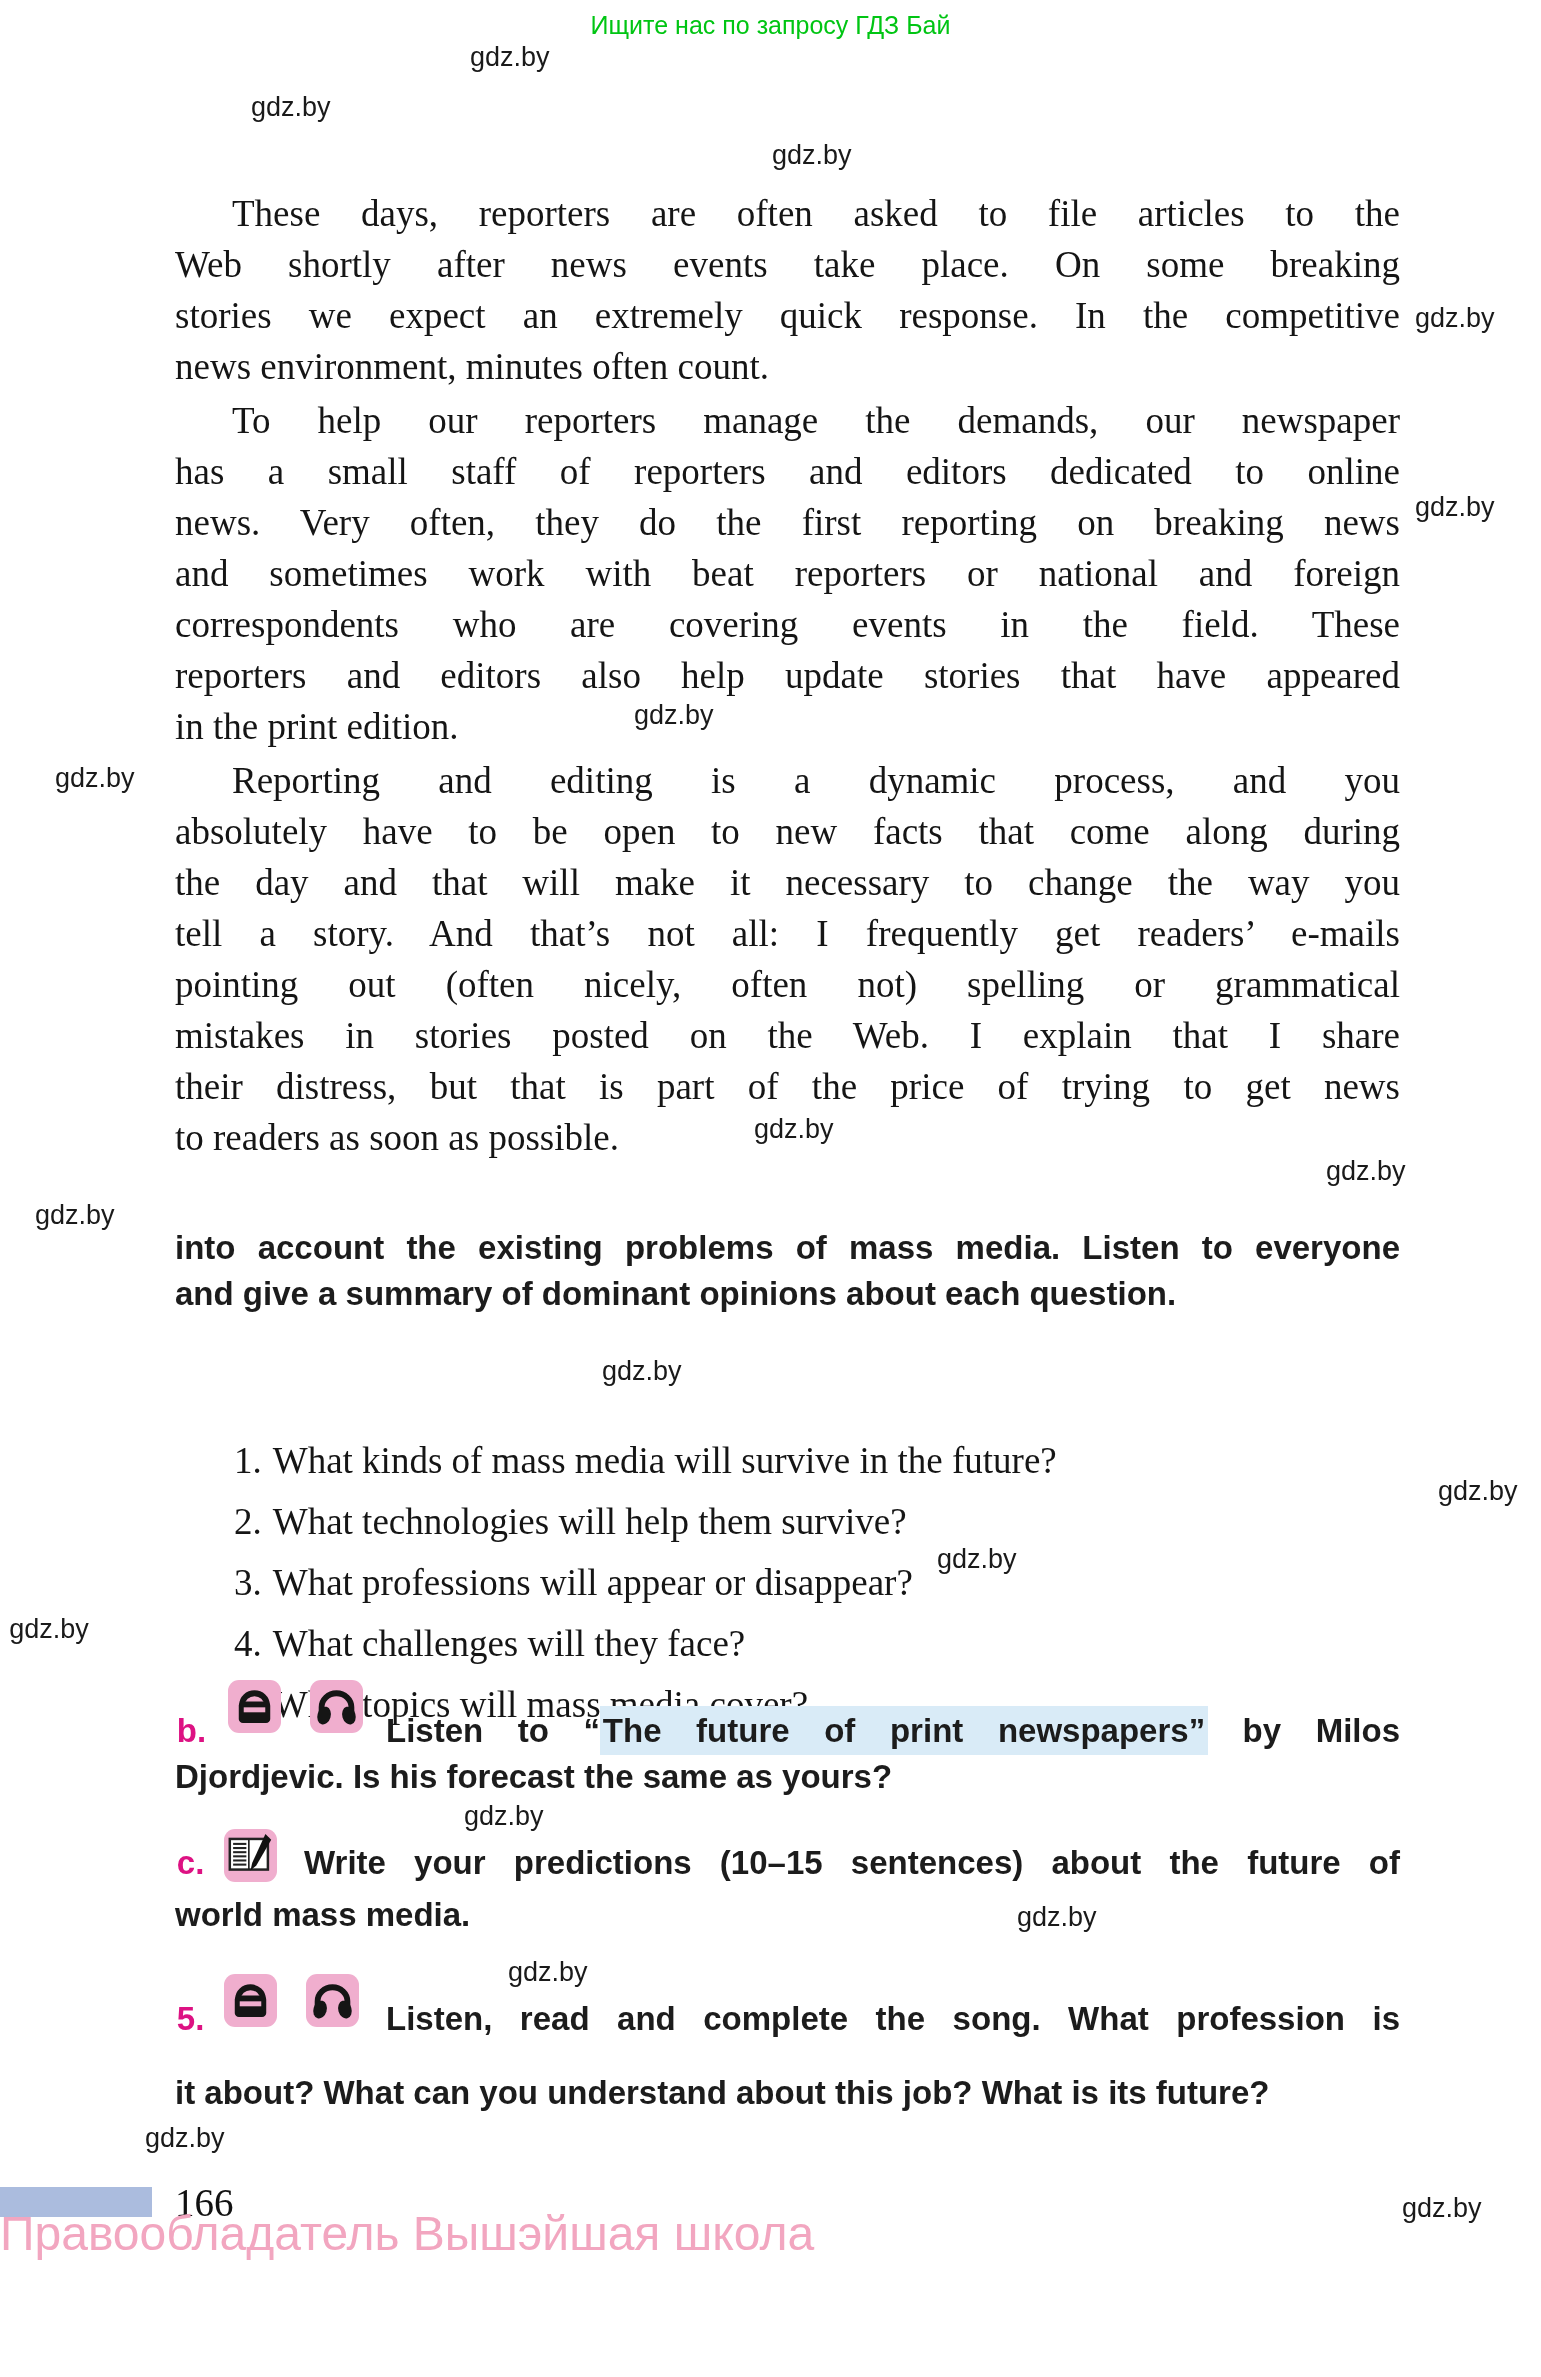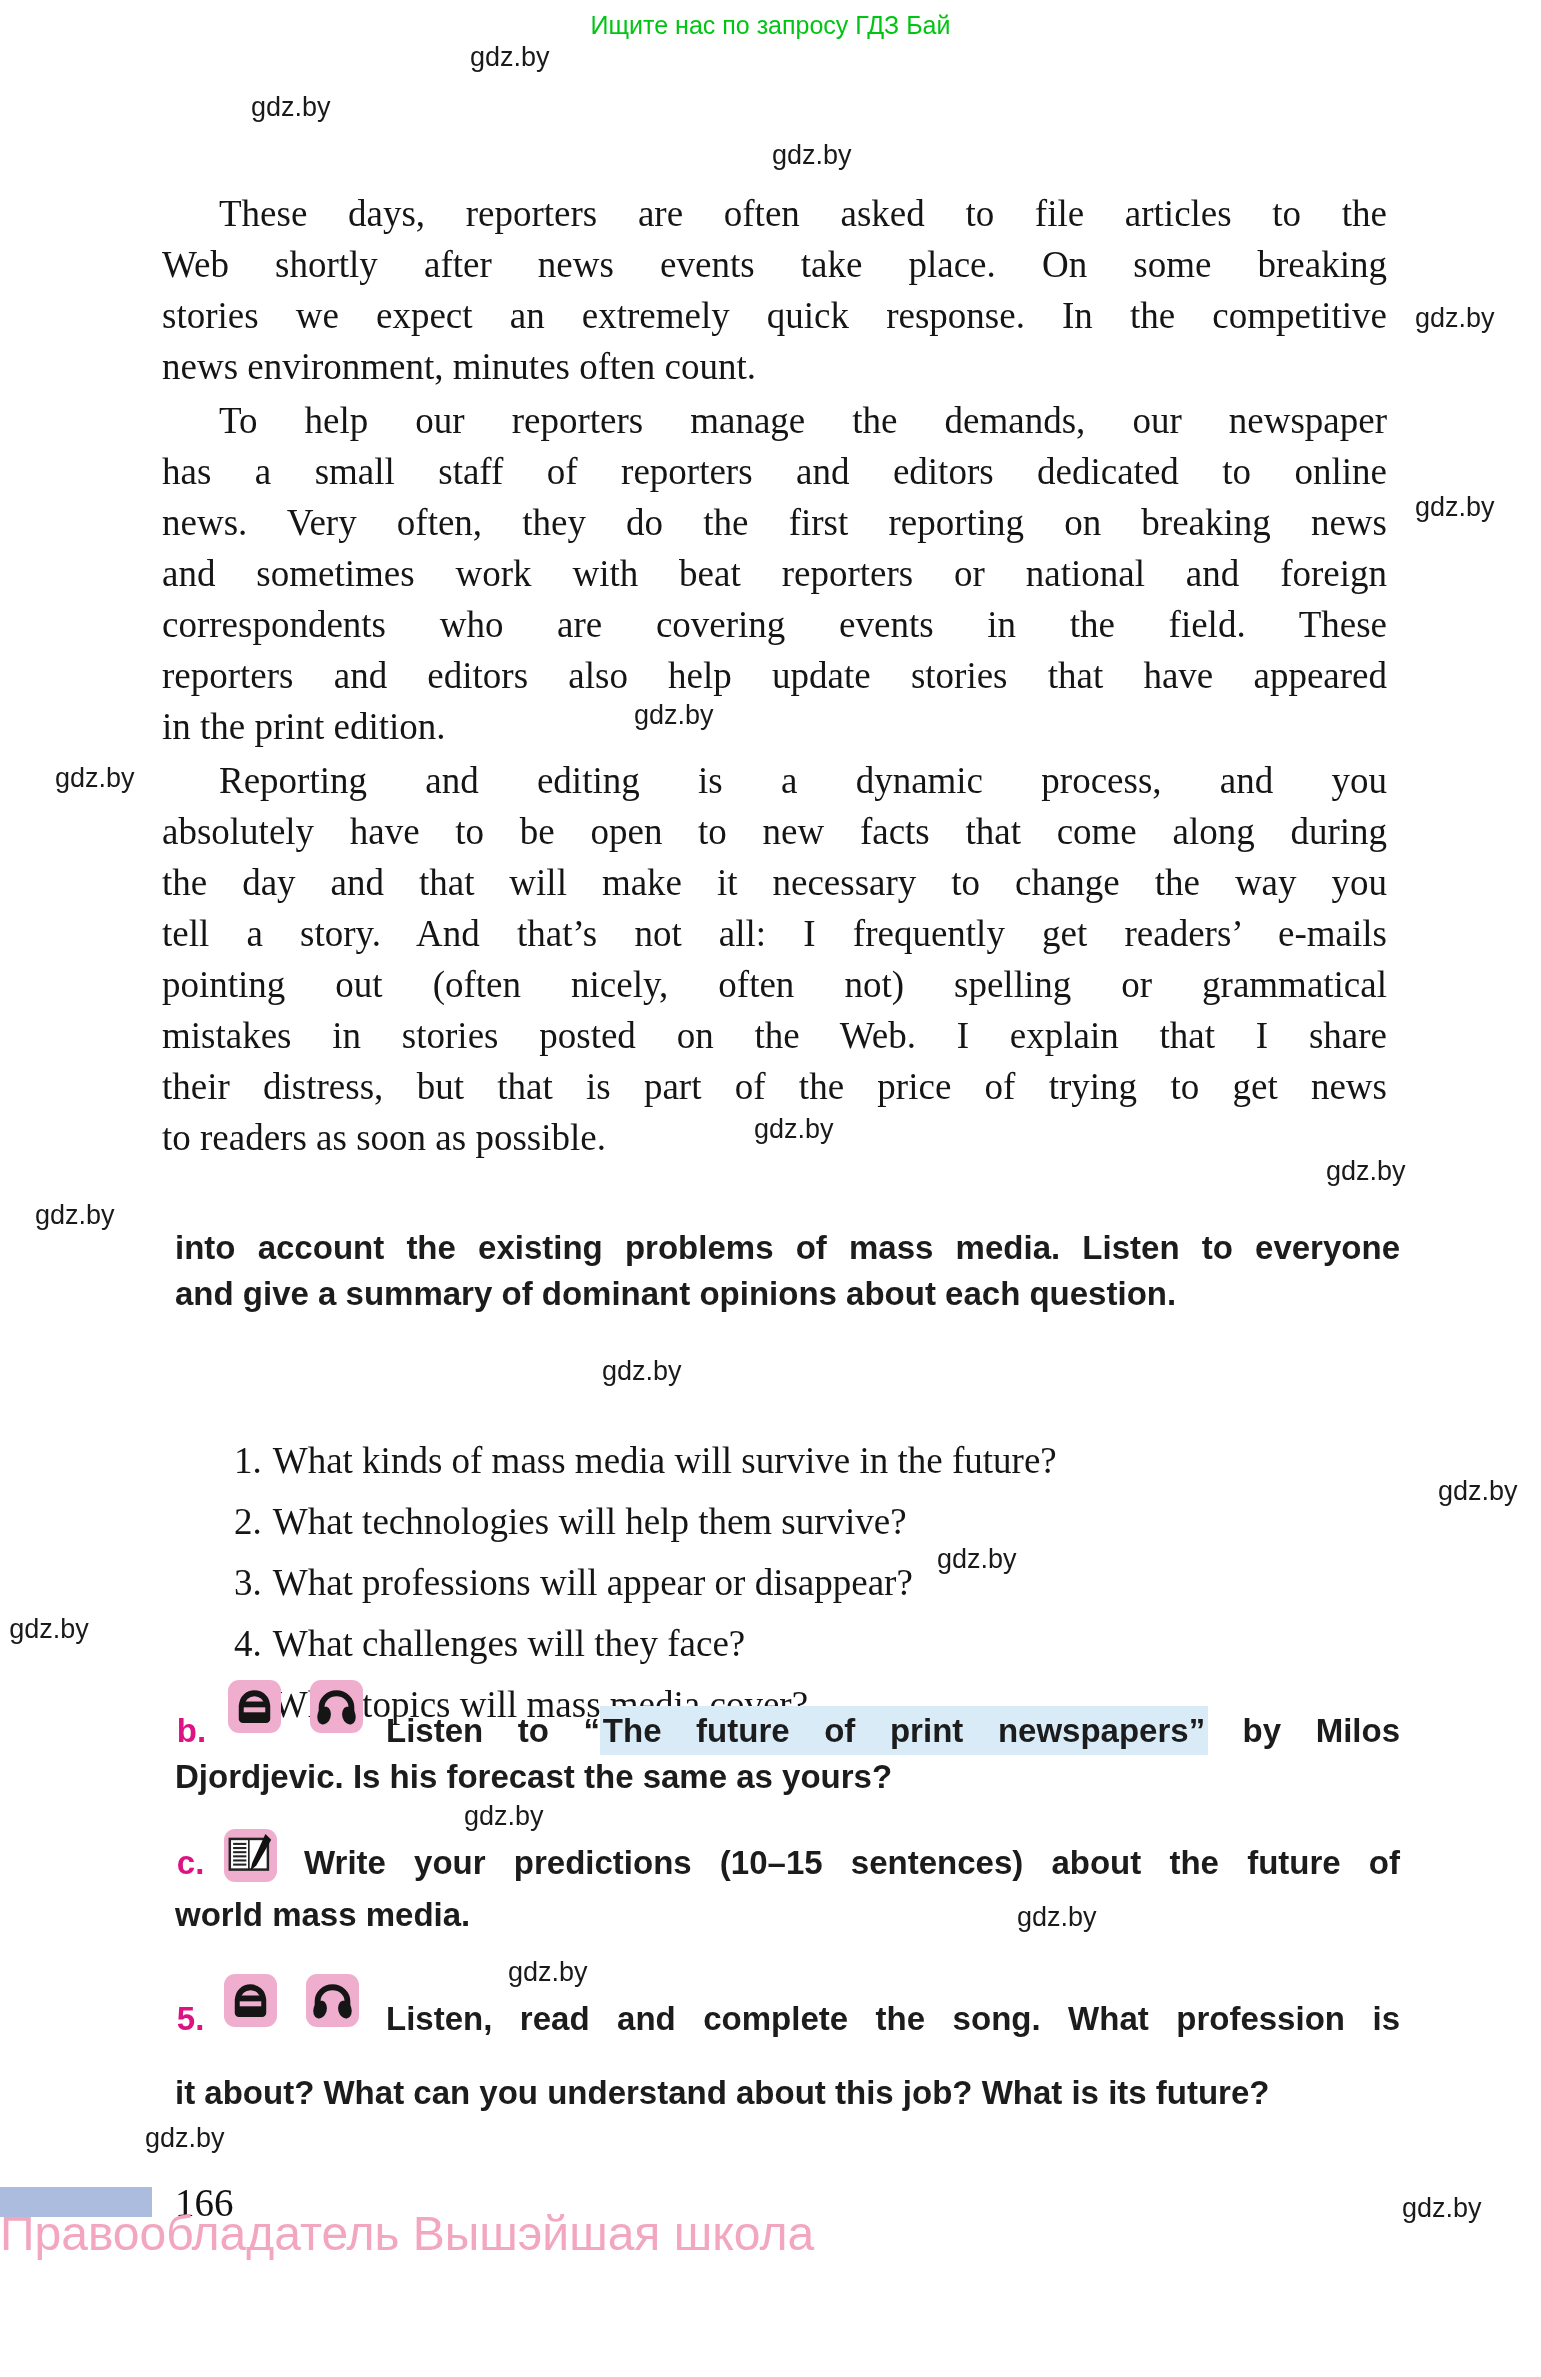--- a/index.html
+++ b/index.html
@@ -8,21 +8,21 @@
     font-family:"Liberation Serif", serif; color:#151515; overflow:hidden;
   }
   .banner {
     position:absolute; top:11px; left:0; width:100%; text-align:center;
     font-family:"Liberation Sans", sans-serif; font-size:25px; color:#00c513;
   }
   .wm {
     position:absolute; font-family:"Liberation Sans", sans-serif;
     font-size:27px; color:#1a1a1a; white-space:nowrap;
   }
-  .para { position:absolute; left:162px; width:1225px; font-size:37px; line-height:51px; }
+  .para { position:absolute; left:175px; width:1225px; font-size:37px; line-height:51px; }
   .jline { text-align:justify; text-align-last:justify; }
   .jlast { text-align:justify; text-align-last:left; }
   .indent { padding-left:57px; }
   .ex {
     position:absolute; left:175px; width:1225px;
     font-family:"Liberation Sans", sans-serif; font-weight:bold;
     font-size:33px; line-height:46px; color:#1c1c1c;
   }
   .marker { color:#dd1283; }
   .mr1 { margin-right:16.5px; }

